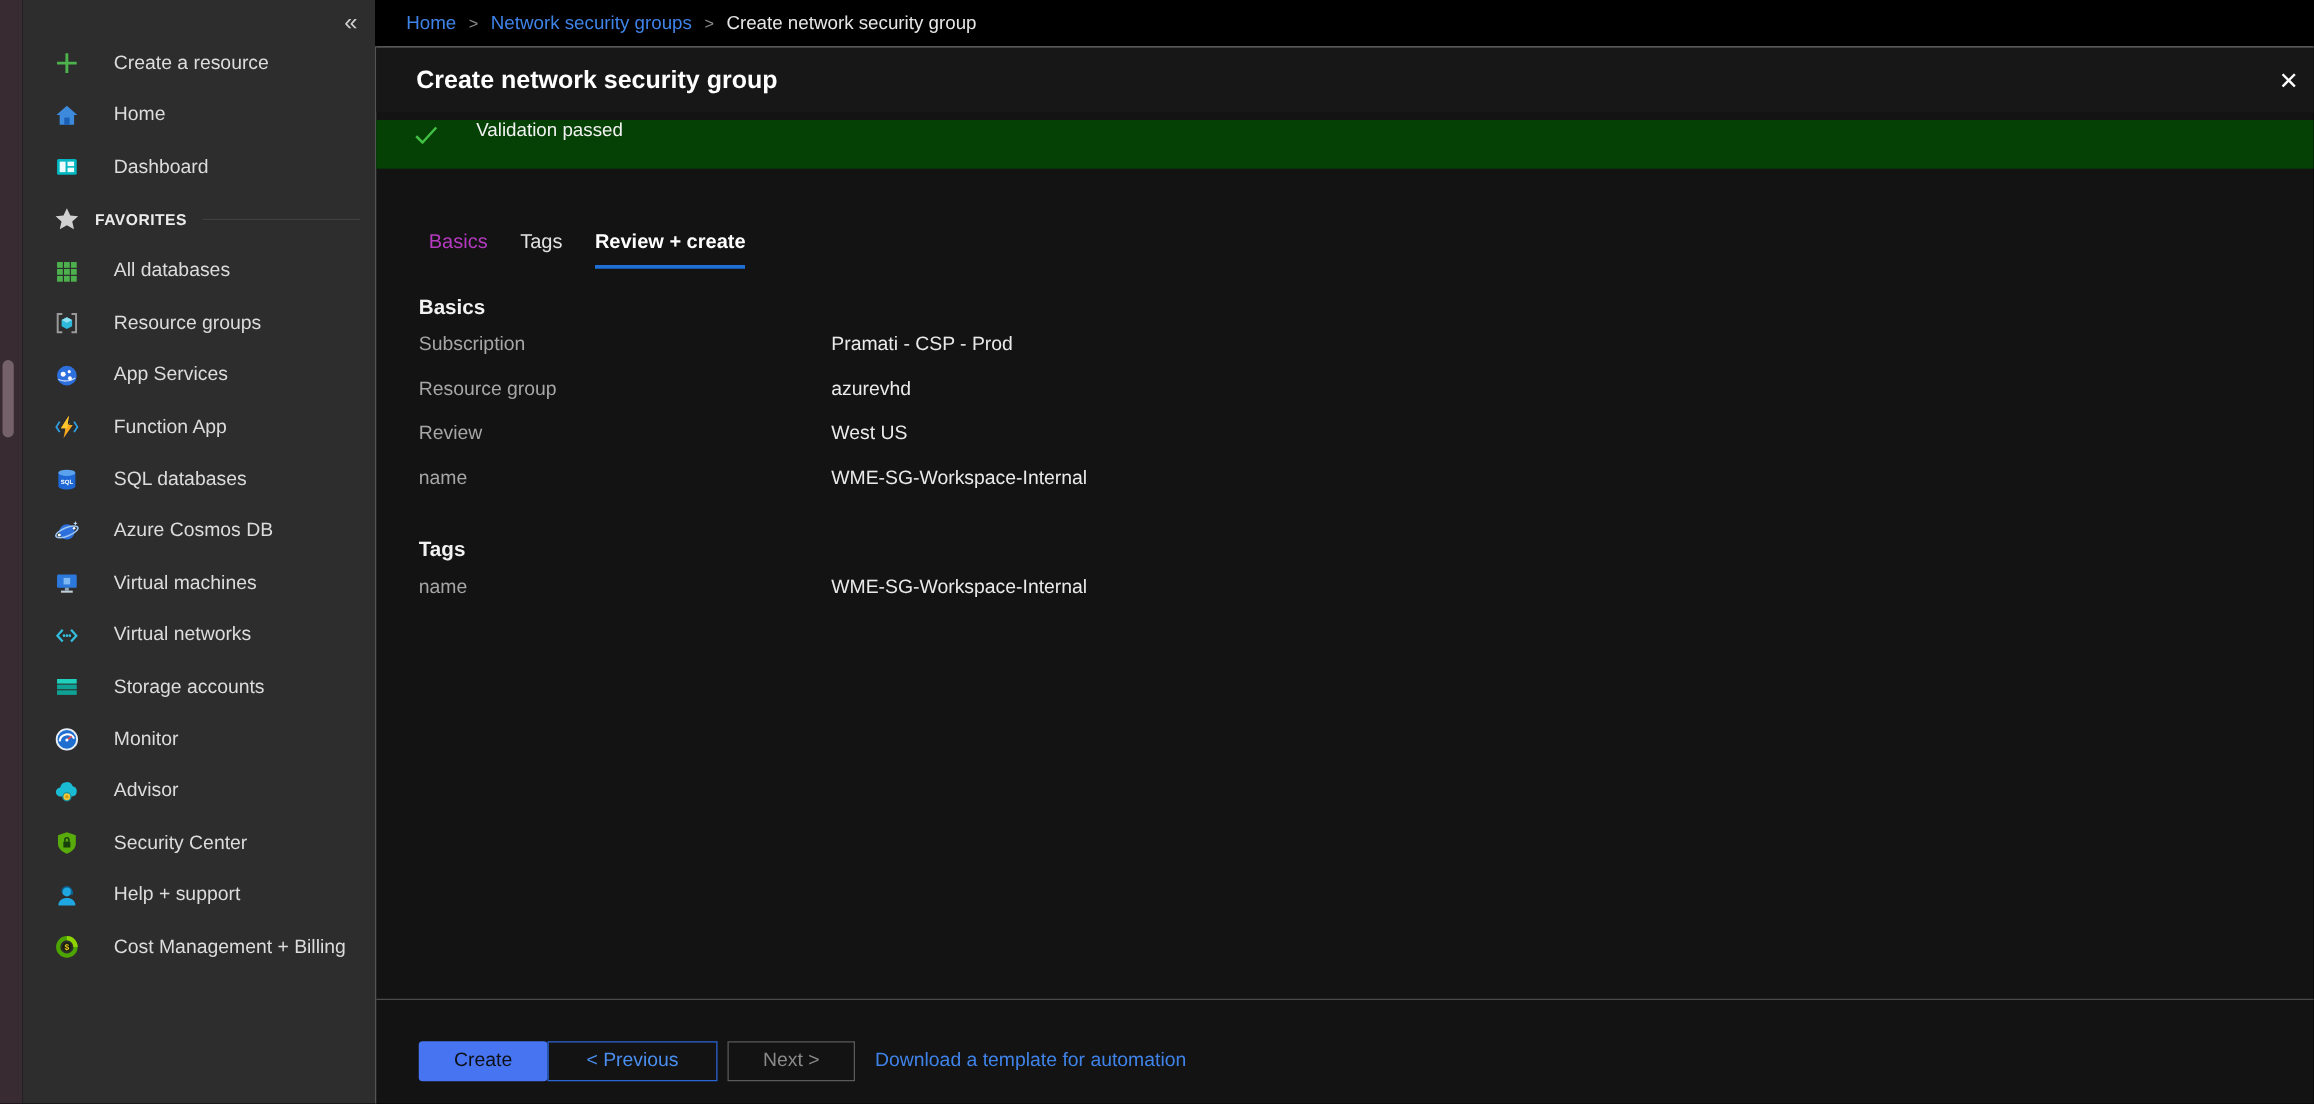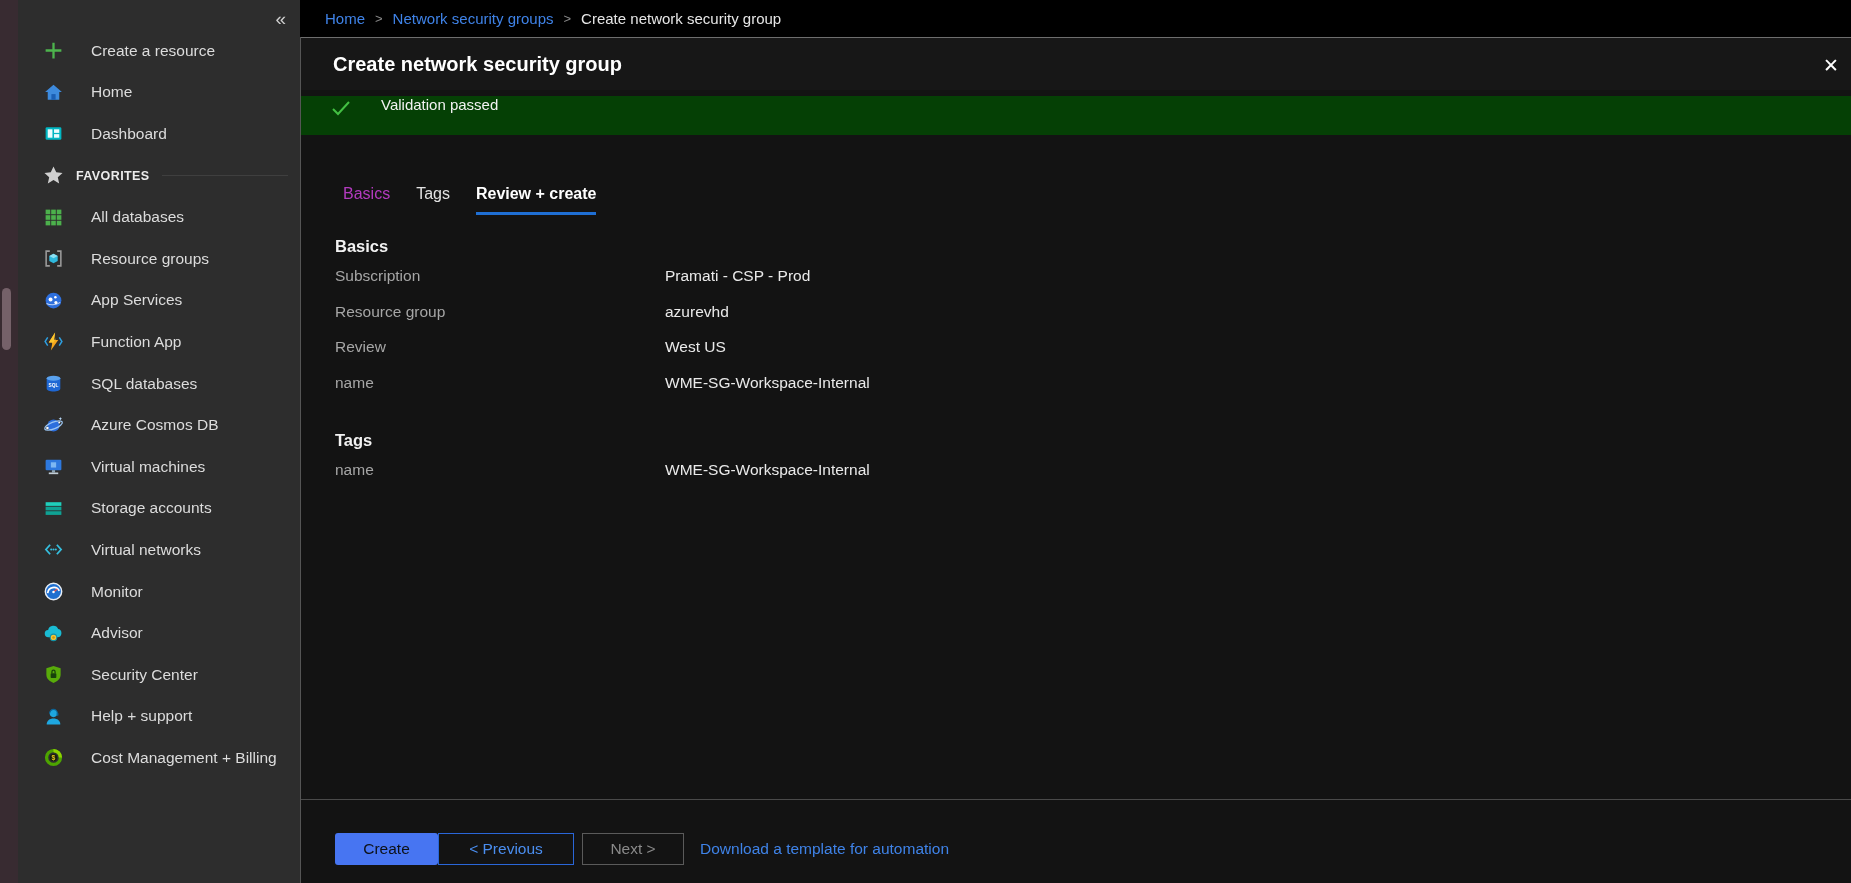--- a/index.html
+++ b/index.html
@@ -200,38 +200,38 @@
             <rect x="7.5" y="6" width="5" height="5" fill="#7db8f2"></rect>
             <rect x="8.5" y="13.5" width="3" height="2.2" fill="#8fa6b8"></rect>
             <rect x="5.5" y="15.7" width="9" height="1.6" fill="#c2ced8"></rect>
           </svg>
         </span>
         <span>Virtual machines</span>
       </div>
       <div class="nav-item">
         <span class="nav-icon">
           <svg viewBox="0 0 20 20">
-            <rect x="2.5" y="4" width="15" height="3.5" fill="#1fd0bc"></rect>
-            <rect x="2.5" y="8.3" width="15" height="3.5" fill="#0fa294"></rect>
-            <rect x="2.5" y="12.6" width="15" height="3.5" fill="#0fa294"></rect>
-          </svg>
-        </span>
-        <span>Storage accounts</span>
-      </div>
-      <div class="nav-item">
-        <span class="nav-icon">
-          <svg viewBox="0 0 20 20">
             <path d="M6.8 5.5 2.8 10l4 4.5" stroke="#35bfdf" stroke-width="1.7" fill="none"></path>
             <path d="M13.2 5.5 17.2 10l-4 4.5" stroke="#35bfdf" stroke-width="1.7" fill="none"></path>
             <circle cx="7.8" cy="10" r="1" fill="#35bfdf"></circle>
             <circle cx="10" cy="10" r="1" fill="#35bfdf"></circle>
             <circle cx="12.2" cy="10" r="1" fill="#35bfdf"></circle>
           </svg>
         </span>
         <span>Virtual networks</span>
+      </div>
+      <div class="nav-item">
+        <span class="nav-icon">
+          <svg viewBox="0 0 20 20">
+            <rect x="2.5" y="4" width="15" height="3.5" fill="#1fd0bc"></rect>
+            <rect x="2.5" y="8.3" width="15" height="3.5" fill="#0fa294"></rect>
+            <rect x="2.5" y="12.6" width="15" height="3.5" fill="#0fa294"></rect>
+          </svg>
+        </span>
+        <span>Storage accounts</span>
       </div>
       <div class="nav-item">
         <span class="nav-icon">
           <svg viewBox="0 0 20 20">
             <circle cx="10" cy="10" r="7.8" fill="#1f6fd0" stroke="#e8eef5" stroke-width="1.4"></circle>
             <path d="M4.5 11.5A5.8 5.8 0 0 1 15.5 9.4" stroke="#fff" stroke-width="1.6" fill="none"></path>
             <line x1="10" y1="10.5" x2="13.6" y2="7.6" stroke="#e05050" stroke-width="1.4"></line>
             <circle cx="10" cy="10.5" r="1.2" fill="#fff"></circle>
           </svg>
         </span>

